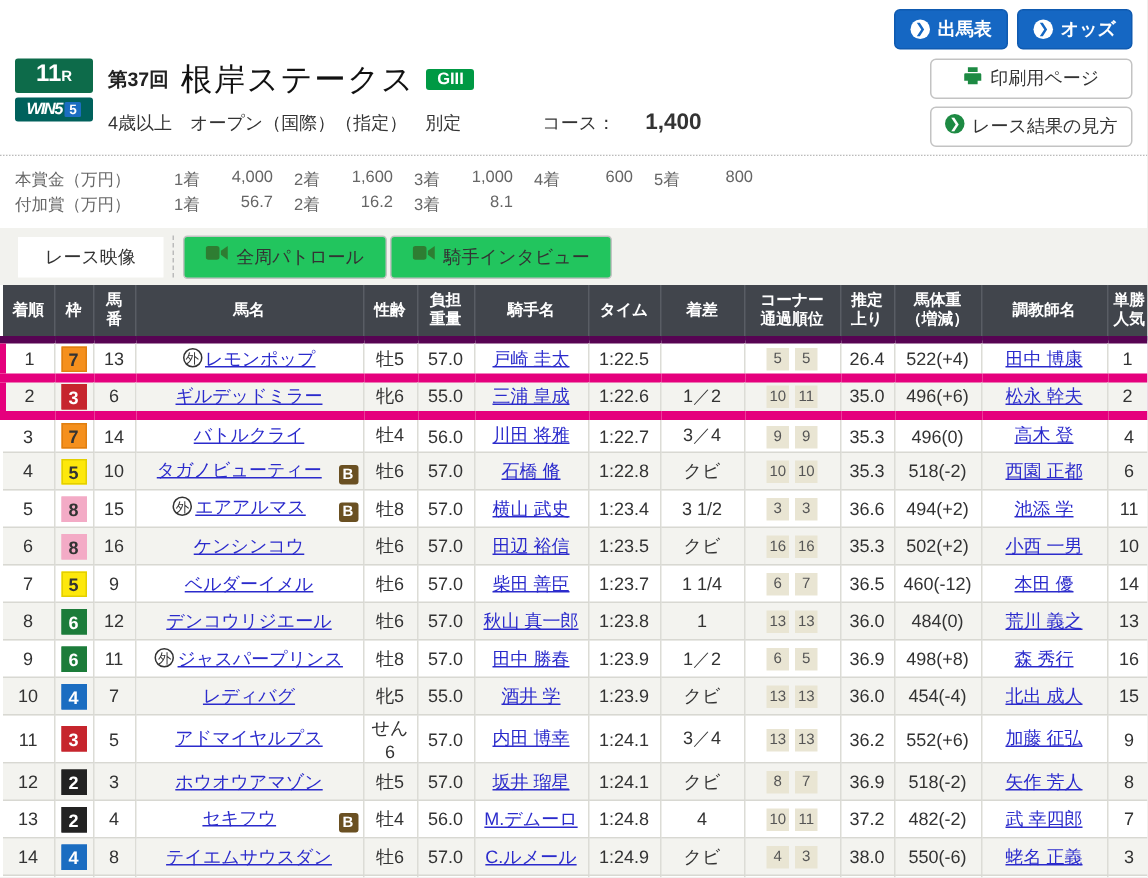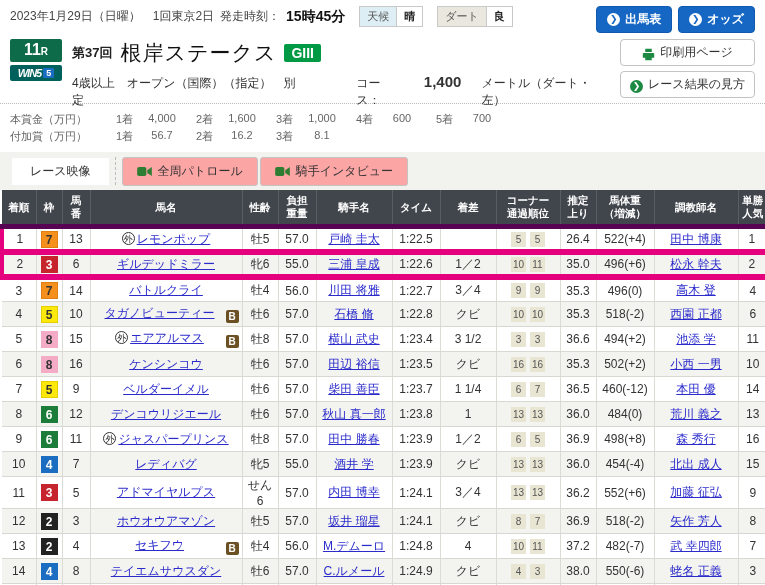--- a/index.html
+++ b/index.html
@@ -33,48 +33,48 @@
   .win5-badge { margin-top:3px; background:#00615c; border-radius:2px; padding:2px 3px;
       display:flex; align-items:center; justify-content:center; gap:2px; }
   .win5-badge .w5txt { color:#fff; font-style:italic; font-weight:bold; font-size:11px; letter-spacing:-1px; }
   .win5-badge .w5num { background:#1b6dc1; color:#fff; font-size:9px; font-weight:bold;
       padding:0 3px; border-radius:1px; }
 
   .title-col { flex:1; }
   .title-line { display:flex; align-items:center; gap:8px; }
   .round-txt { font-size:13px; font-weight:bold; color:#222; }
   .race-title { font-size:21px; font-weight:normal; color:#111; letter-spacing:1px; }
-  .grade-badge { background:#009944; color:#fff; font-size:14px; font-weight:bold;
+  .grade-badge { background:#009944; color:#fff; font-size:11px; font-weight:bold;
       padding:1px 7px; border-radius:2px; }
   .cond-line { margin-top:6px; font-size:12px; color:#333; display:flex; align-items:baseline; gap:20px; }
   .cond-line .course-val { font-size:15px; font-weight:bold; }
 
   .side-buttons { width:135px; display:flex; flex-direction:column; gap:5px; margin-left:8px; }
-  .btn-white { display:flex; align-items:flex-end; justify-content:center; gap:5px; background:#fff;
+  .btn-white { display:flex; align-items:flex-start; justify-content:center; gap:5px; background:#fff;
       border:1px solid #c3c3c3; border-radius:4px; font-size:12px; color:#333; padding:4px 4px; cursor:pointer; }
   .gcirc { display:inline-block; width:13px; height:13px; border-radius:50%; background:#1d8a43;
       color:#fff; font-size:9px; line-height:13px; text-align:center; font-weight:bold; }
 
   
   .prize-section { background:#fff; padding:6px 10px 8px 10px; border-top:1px dotted #bbb; font-size:11px; color:#666; }
   .prize-row { display:flex; margin-top:2px; }
   .prize-label { width:92px; }
   .prize-pairs { display:flex; }
   .prize-pairs .plbl { width:26px; text-align:left; margin-left:14px; }
-  .prize-pairs .pval { width:40px; text-align:center; }
+  .prize-pairs .pval { width:40px; text-align:right; }
 
   
   .video-row { background:#f2f2ee; height:38px; display:flex; align-items:center; padding:0 12px; gap:2px; }
   .race-video-label { background:#fff; font-size:12px; color:#333; padding:5px 18px; }
   .btn-play { background:#3e9233; border:1px solid #35822b; color:#fff; font-weight:bold; font-size:12px;
       width:150px; text-align:center; padding:5px 0; border-radius:3px; display:flex;
       align-items:center; justify-content:center; gap:6px; cursor:pointer; }
   .vdivider { border-left:1px dashed #bbb; height:28px; margin:0 4px; }
-  .btn-video { background:#fca5a5; border:1px solid #c3c3c3; border-radius:3px; font-size:12px; color:#333;
-      padding:5px 14px; display:flex; align-items:center; gap:6px; cursor:pointer; }
+  .btn-video { background:#22c55e; border:1px solid #c3c3c3; border-radius:3px; font-size:12px; color:#333;
+      padding:5px 14px; display:flex; align-items:flex-start; gap:6px; cursor:pointer; }
   .cam { display:inline-flex; }
 
   
   table.results { width:765px; border-collapse:collapse; table-layout:fixed; background:#fff; }
   table.results th { background:#41454c; color:#fff; font-size:10.5px; font-weight:bold;
       white-space:pre-line; padding:4px 1px; line-height:1.25; border-right:1px solid #595d64;
       border-bottom:5px solid #570453; text-align:center; }
   table.results th:last-child { border-right:none; }
   table.results td { font-size:12px; padding:0 3px; height:25px; border-right:1px solid #dcdcd6;
       border-bottom:1px solid #d8d8d2; text-align:center; color:#333; }
@@ -99,33 +99,20 @@
   .corner-box { display:inline-block; min-width:15px; height:15px; line-height:15px; background:#e9e5d3;
       color:#555; font-size:10px; text-align:center; margin:0 2px; padding:0 1px; }
 </style>
 </head>
 <body>
 
 <div class="page">
 
   <div class="head-section">
     <div class="topbar">
-      <div class="raceinfo">
-        <span>2023年1月29日（日曜）　1回東京2日</span>
-        <span>発走時刻：</span>
-        <span class="starttime">15時45分</span>
-        <span class="cond-badge">
-          <span class="lbl">天候</span>
-          <span class="val">晴</span>
-        </span>
-        <span class="cond-badge">
-          <span class="lbl track">ダート</span>
-          <span class="val">良</span>
-        </span>
-      </div>
       <div class="top-buttons">
         <a class="btn-blue">
           <span class="wcirc">❯</span>
           <span>出馬表</span>
         </a>
         <a class="btn-blue">
           <span class="wcirc">❯</span>
           <span>オッズ</span>
         </a>
       </div>
@@ -143,21 +130,20 @@
         <div class="title-line">
           <span class="round-txt">第37回</span>
           <span class="race-title">根岸ステークス</span>
           <span class="grade-badge">GIII</span>
         </div>
         <div class="cond-line">
           <span>4歳以上　オープン（国際）（指定）　別定</span>
           <span style="width:14px"></span>
           <span>コース：</span>
           <span class="course-val">1,400</span>
-          <span>メートル（ダート・左）</span>
         </div>
       </div>
       <div class="side-buttons">
         <a class="btn-white">
           <span class="cam">
             <svg width="13" height="13" viewBox="0 0 16 16">
                 <path fill="#1d8a43" d="M4 1h8v4H4zM2 6h12a1 1 0 0 1 1 1v5h-3v3H4v-3H1V7a1 1 0 0 1 1-1zm3 6h6v2H5z"></path>
               </svg>
           </span>
           <span>印刷用ページ</span>
@@ -176,21 +162,21 @@
       <span class="prize-pairs" id="prize-main">
           <span class="plbl">1着</span>
           <span class="pval">4,000</span>
           <span class="plbl">2着</span>
           <span class="pval">1,600</span>
           <span class="plbl">3着</span>
           <span class="pval">1,000</span>
           <span class="plbl">4着</span>
           <span class="pval">600</span>
           <span class="plbl">5着</span>
-          <span class="pval">700</span>
+          <span class="pval">800</span>
         </span>
     </div>
     <div class="prize-row">
       <span class="prize-label">付加賞（万円）</span>
       <span class="prize-pairs" id="prize-added">
           <span class="plbl">1着</span>
           <span class="pval">56.7</span>
           <span class="plbl">2着</span>
           <span class="pval">16.2</span>
           <span class="plbl">3着</span>
@@ -461,21 +447,21 @@
           <td class="c-frame"><span class="frame" style="background: rgb(34, 34, 34); color: rgb(255, 255, 255); border: 1px solid rgb(34, 34, 34);">2</span></td>
           <td class="c-num">4</td>
           <td class="c-name"><a class="lnk">セキフウ</a><span class="bb">B</span></td>
           <td class="c-sex">牡4</td>
           <td class="c-wt">56.0</td>
           <td class="c-jockey"><a class="lnk">M.デムーロ</a></td>
           <td class="c-time">1:24.8</td>
           <td class="c-margin">4</td>
           <td class="c-corner"><span class="corner-box">10</span><span class="corner-box">11</span></td>
           <td class="c-agari">37.2</td>
-          <td class="c-hw">482(-7)</td>
+          <td class="c-hw">482(-2)</td>
           <td class="c-trainer"><a class="lnk">武 幸四郎</a></td>
           <td class="c-pop">7</td>
         </tr>
         <tr>
           <td class="c-pos">14</td>
           <td class="c-frame"><span class="frame" style="background: rgb(27, 109, 193); color: rgb(255, 255, 255); border: 1px solid rgb(27, 109, 193);">4</span></td>
           <td class="c-num">8</td>
           <td class="c-name"><a class="lnk">テイエムサウスダン</a></td>
           <td class="c-sex">牡6</td>
           <td class="c-wt">57.0</td>

